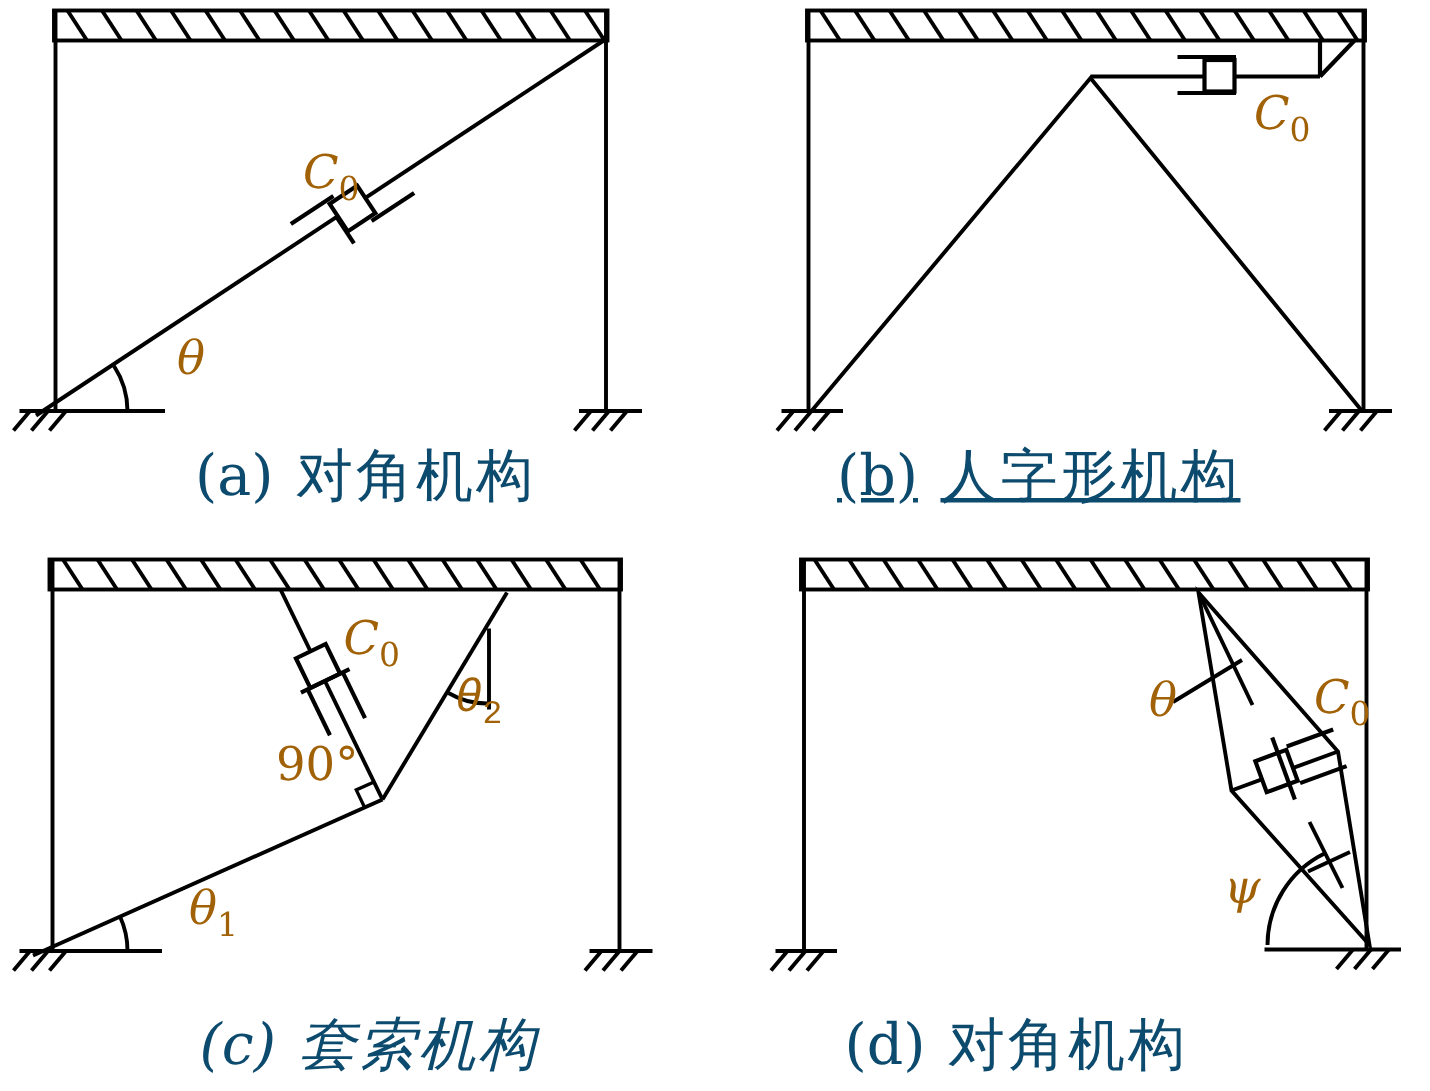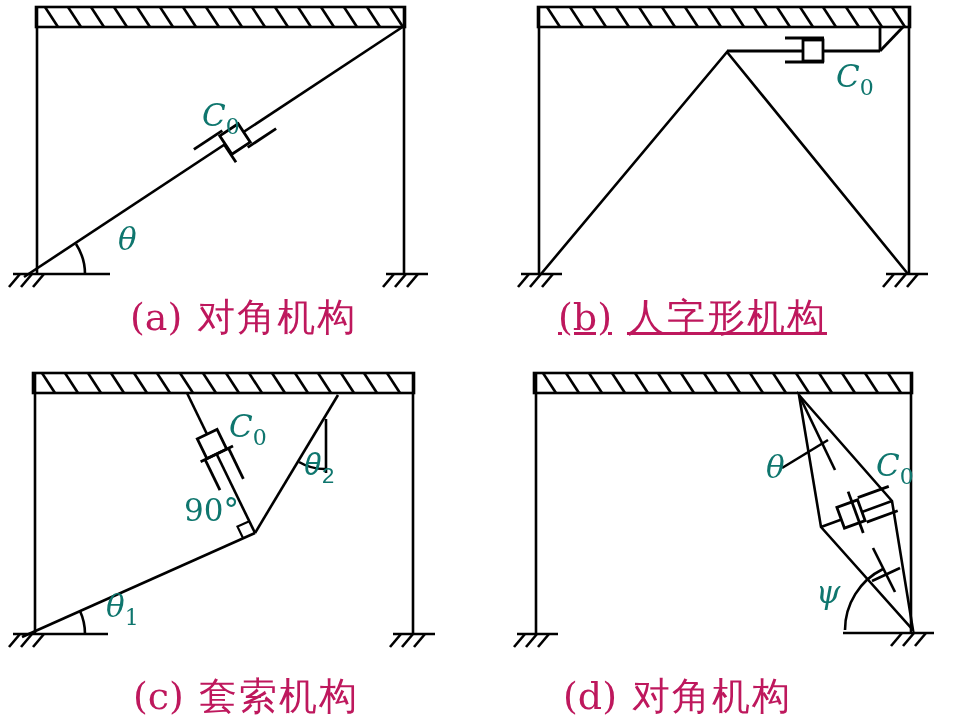--- a/index.html
+++ b/index.html
@@ -1,22 +1,22 @@
 <!DOCTYPE html>
 <html><head>
 <meta charset="utf-8">
 <style>
   html,body{margin:0;padding:0;background:#ffffff;}
   .stage{position:relative;width:953px;height:727px;background:#ffffff;overflow:hidden;
          font-family:"DejaVu Serif","Liberation Serif",serif;}
   svg{position:absolute;left:0;top:0;}
-  .lbl{position:absolute;color:#0f766e;font-size:31px;line-height:1;white-space:nowrap;pointer-events:none;}
+  .lbl{position:absolute;color:#a16207;font-size:31px;line-height:1;white-space:nowrap;pointer-events:none;}
   .it{font-style:italic;}
   .sub{display:inline-block;font-size:22px;font-style:normal;transform:translateY(8px);}
-  .caption{position:absolute;color:#be185d;font-size:38px;line-height:1.1;white-space:nowrap;}
+  .caption{position:absolute;color:#0c4a6e;font-size:38px;line-height:1.1;white-space:nowrap;}
   .caption .cap-name{margin-left:15px;letter-spacing:2px;}
 </style>
 </head>
 <body>
 
 <div class="stage">
 
 <svg width="953" height="727" viewBox="0 0 953 727" stroke="#000" fill="none" stroke-width="2.6">
 
   <g>
@@ -232,25 +232,25 @@
   </g>
 </svg>
 
 <div class="lbl it" style="left:202px;top:100px;"><span>C</span><span class="sub">0</span></div>
 <div class="lbl it" style="left:118px;top:224px;"><span>θ</span></div>
 
 <div class="lbl it" style="left:836px;top:61px;"><span>C</span><span class="sub">0</span></div>
 
 <div class="lbl it" style="left:229px;top:411px;"><span>C</span><span class="sub">0</span></div>
 <div class="lbl" style="left:184px;top:495px;text-align:center;"><span>90°</span></div>
-<div class="lbl it" style="left:106px;top:591px;"><span>θ</span><span class="sub">1</span></div>
+<div class="lbl it" style="left:126px;top:591px;"><span>θ</span><span class="sub">1</span></div>
 <div class="lbl it" style="left:303px;top:451px;font-family:Liberation Mono, monospace;"><span>θ</span><span class="sub">2</span></div>
 
 <div class="lbl it" style="left:766px;top:452px;"><span>θ</span></div>
 <div class="lbl it" style="left:876px;top:450px;"><span>C</span><span class="sub">0</span></div>
 <div class="lbl it" style="left:816px;top:577px;"><span>ψ</span></div>
 
 <div class="caption" style="left:130px;top:297px;"><span class="cap-prefix">(a)</span><span class="cap-name">对角机构</span></div>
 <div class="caption" style="left:558px;top:297px;text-decoration:underline;"><span class="cap-prefix">(b)</span><span class="cap-name">人字形机构</span></div>
-<div class="caption" style="left:133px;top:676px;"><span class="cap-prefix">(c)</span><span class="cap-name">套索机构</span></div>
+<div class="caption" style="left:133px;top:676px;font-style:italic;"><span class="cap-prefix">(c)</span><span class="cap-name">套索机构</span></div>
 <div class="caption" style="left:563px;top:676px;"><span class="cap-prefix">(d)</span><span class="cap-name">对角机构</span></div>
 
 </div>
 
 </body></html>

